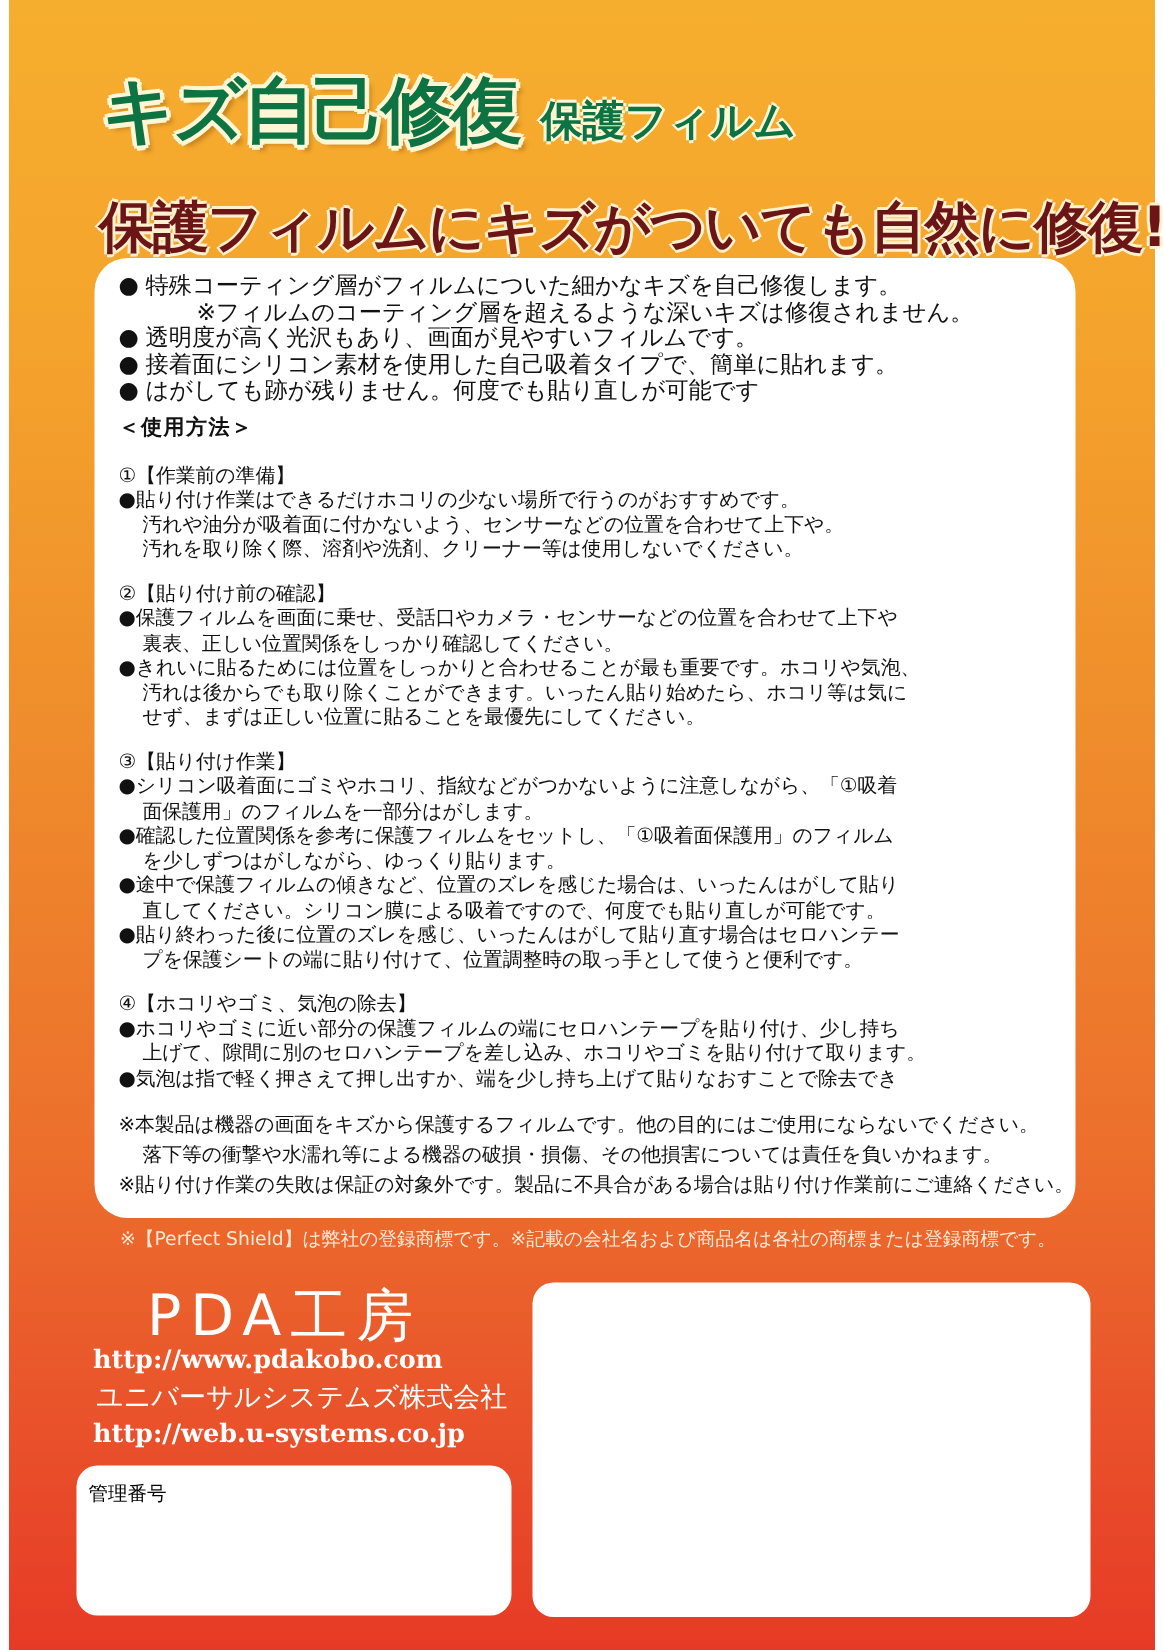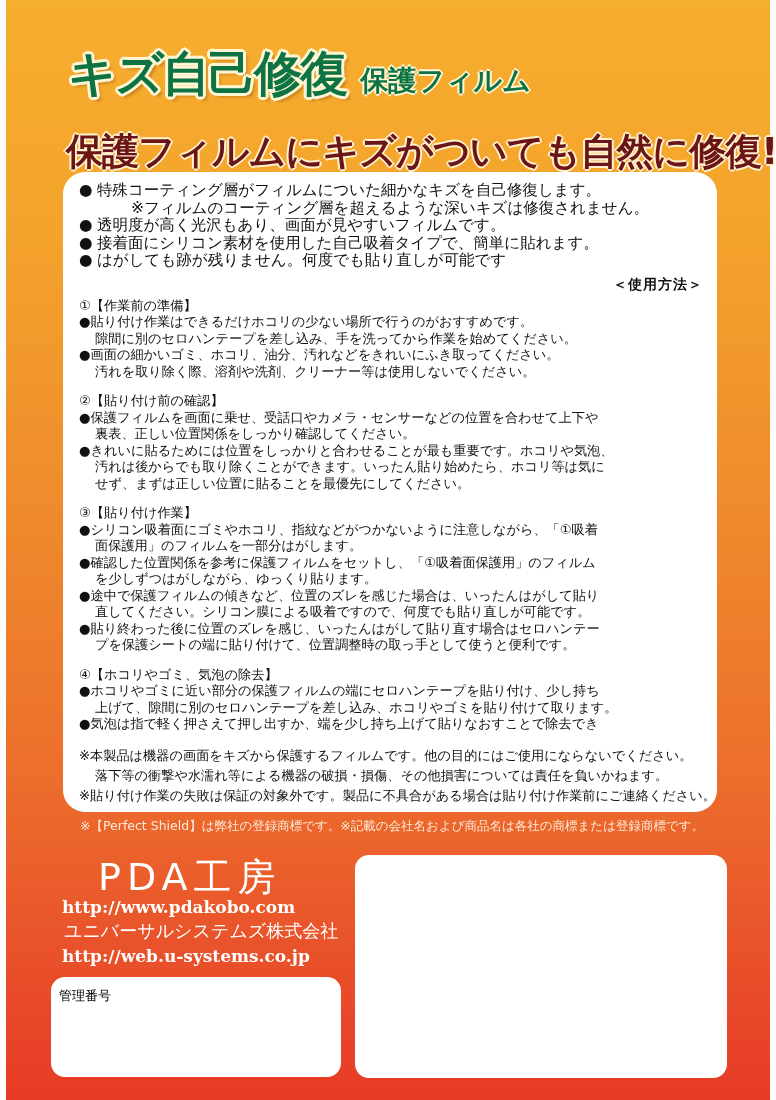--- a/index.html
+++ b/index.html
@@ -34,21 +34,21 @@
   .info-box {
     position: absolute; left: 57px; top: 172px; width: 654px; height: 640px;
     background: #ffffff; border-radius: 22px; box-sizing: border-box;
     padding: 10px 14px 0 16px; color: #111;
   }
   .features { font-size: 15.5px; line-height: 17.5px; }
   .feature { white-space: nowrap; }
   .feature .dot { display: inline-block; width: 18px; }
   .feature.indent { padding-left: 52px; }
   .usage-title {
-    text-align: right; font-weight: bold; font-size: 14px; margin: 6px 0 4px; letter-spacing: 1px; font-family: Liberation Serif, serif;
+    text-align: left; font-weight: bold; font-size: 14px; margin: 6px 0 16px; letter-spacing: 1px; font-family: Liberation Serif, serif;
   }
   .section { font-size: 13.2px; line-height: 16.5px; margin-bottom: 13px; }
   .section-title { white-space: nowrap; }
   .bullet { white-space: nowrap; }
   .bullet.cont { padding-left: 16px; }
   .notes { font-size: 13.2px; line-height: 20px; margin-top: 2px; }
   .note { white-space: nowrap; }
   .note.indent { padding-left: 16px; }
   .trademark {
     position: absolute; left: 74px; top: 818px; white-space: nowrap;
@@ -95,22 +95,21 @@
       <div class="feature"><span class="dot">●</span><span>透明度が高く光沢もあり、画面が見やすいフィルムです。</span></div>
       <div class="feature"><span class="dot">●</span><span>接着面にシリコン素材を使用した自己吸着タイプで、簡単に貼れます。</span></div>
       <div class="feature"><span class="dot">●</span><span>はがしても跡が残りません。何度でも貼り直しが可能です</span></div>
     </div>
 
     <div class="usage-title">＜使用方法＞</div>
 
     <div class="section">
       <div class="section-title">①【作業前の準備】</div>
       <div class="bullet">●貼り付け作業はできるだけホコリの少ない場所で行うのがおすすめです。</div>
-      <div class="bullet cont">隙間に別のセロハンテープを差し込み、手を洗ってから作業を始めてください。</div>
-      <div class="bullet">●画面の細かいゴミ、ホコリ、油分、汚れなどをきれいにふき取ってください。</div>
+      <div class="bullet cont">汚れや油分が吸着面に付かないよう、センサーなどの位置を合わせて上下や。</div>
       <div class="bullet cont">汚れを取り除く際、溶剤や洗剤、クリーナー等は使用しないでください。</div>
     </div>
 
     <div class="section">
       <div class="section-title">②【貼り付け前の確認】</div>
       <div class="bullet">●保護フィルムを画面に乗せ、受話口やカメラ・センサーなどの位置を合わせて上下や</div>
       <div class="bullet cont">裏表、正しい位置関係をしっかり確認してください。</div>
       <div class="bullet">●きれいに貼るためには位置をしっかりと合わせることが最も重要です。ホコリや気泡、</div>
       <div class="bullet cont">汚れは後からでも取り除くことができます。いったん貼り始めたら、ホコリ等は気に</div>
       <div class="bullet cont">せず、まずは正しい位置に貼ることを最優先にしてください。</div>

